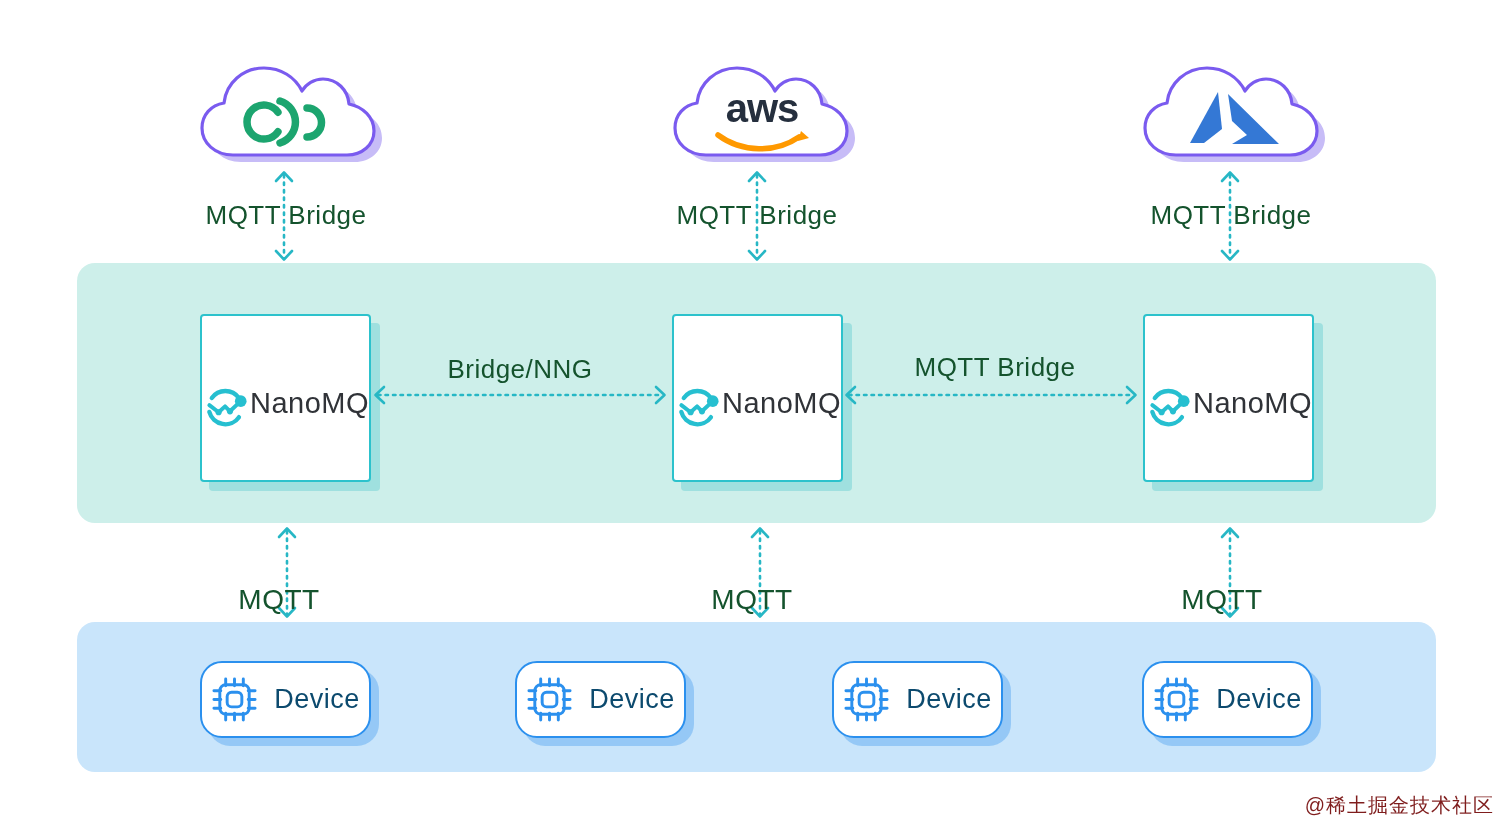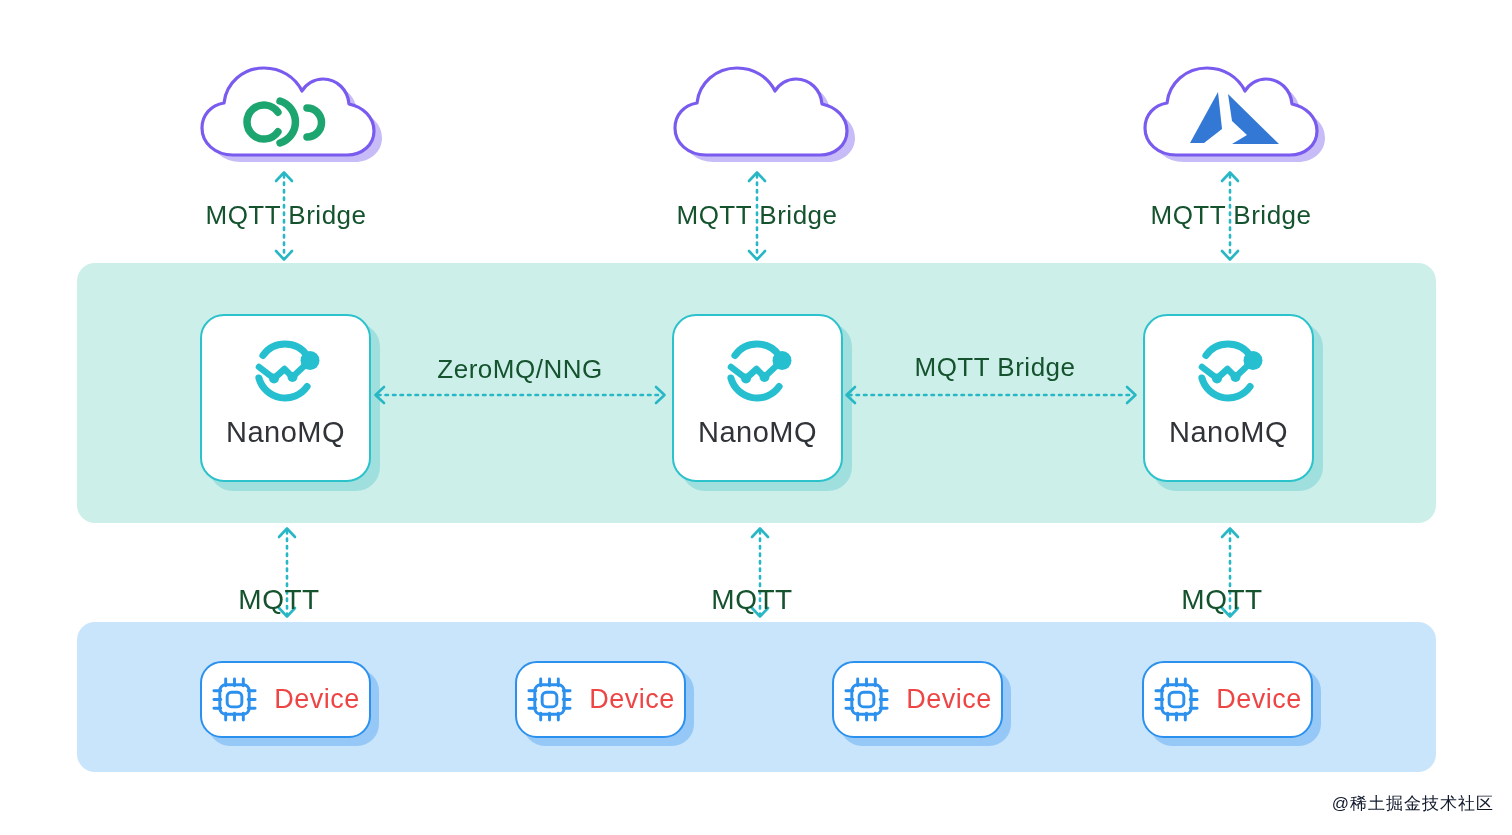--- a/index.html
+++ b/index.html
@@ -25,43 +25,43 @@
   .lbl-bridge-top{font-size:26px;}
   .lbl-link{font-size:26px;}
   .lbl-mqtt{font-size:28px;margin-top:28px;}
   
   .band{position:absolute;left:77px;width:1359px;border-radius:18px;z-index:0;}
   .band-teal{top:263px;height:260px;background:#CDEFEA;}
   .band-blue{top:622px;height:150px;background:#C9E5FB;}
   
   .nanomq-box{
     position:absolute;top:314px;width:167px;height:164px;background:#fff;
-    border:2.5px solid #2CC2CC;border-radius:24px;
+    border:2.5px solid #2CC2CC;border-radius:4px;
     box-shadow:9px 9px 0 rgba(38,185,195,0.28);
-    display:flex;flex-direction:column;align-items:center;justify-content:flex-start;
+    display:flex;align-items:center;justify-content:flex-start;
     z-index:2;
   }
   .nanomq-box .logo{margin-top:18px;}
   .nanomq-label{font-size:29px;color:#303338;margin-top:10px;letter-spacing:0.5px;}
   
   .device-box{
     position:absolute;top:661px;width:167px;height:73px;background:#fff;
     border:2.5px solid #2B90EE;border-radius:22px;
     box-shadow:8px 8px 0 rgba(43,144,238,0.33);
     display:flex;align-items:center;justify-content:center;gap:16px;
     z-index:2;
   }
-  .device-label{font-size:27px;color:#ef4444;letter-spacing:0.5px;}
+  .device-label{font-size:27px;color:#0c4a6e;letter-spacing:0.5px;}
   
   .arrow{position:absolute;z-index:1;overflow:visible;}
   .arrow path{fill:none;stroke:#27B7C5;stroke-width:2.6;stroke-linecap:round;stroke-linejoin:round;}
   .arrow .dash{stroke-dasharray:2.5 5;}
   
   .watermark{
-    position:absolute;right:18px;top:792px;font-size:17px;color:#0f172a;
+    position:absolute;right:18px;top:792px;font-size:20px;color:#7f1d1d;
     letter-spacing:1px;z-index:6;
   }
 </style>
 </head>
 <body>
 
 <div class="abs" style="left:0;top:0;width:1512px;height:835px;">
 
   <div class="band band-teal"></div>
   <div class="band band-blue"></div>
@@ -78,20 +78,27 @@
         <path d="M65,12 A14.5,14.5 0 0 1 65,41"></path>
       </g>
     </svg>
   </div>
 
   <div class="cloud" style="left:668px;top:52px;">
     <svg width="190" height="120" viewBox="0 0 190 120">
       <path d="M38,103 C20,103 7,91 7,76 C7,63 16,53 29,51 C31,31 48,16 69,16 C86,16 100,25 107,39 C111,32 119,27 128,27 C142,27 153,38 154,52 C168,55 179,65 179,79 C179,93 167,103 152,103 Z" transform="translate(8,7)" fill="#C7BCF7" stroke="none"></path>
       <path d="M38,103 C20,103 7,91 7,76 C7,63 16,53 29,51 C31,31 48,16 69,16 C86,16 100,25 107,39 C111,32 119,27 128,27 C142,27 153,38 154,52 C168,55 179,65 179,79 C179,93 167,103 152,103 Z" fill="#ffffff" stroke="#7A5BEF" stroke-width="3.2" stroke-linejoin="round"></path>
     </svg>
+    <div class="cloud-logo" style="left:44px;top:36px;width:100px;">
+      <div class="aws-text">aws</div>
+      <svg width="100" height="28" viewBox="0 0 100 28" style="display:block;margin-top:2px;">
+        <path d="M6,5 C30,23 64,23 87,7" fill="none" stroke="#FF9900" stroke-width="5.5" stroke-linecap="round"></path>
+        <polygon points="89,1 97,8 86,11" fill="#FF9900"></polygon>
+      </svg>
+    </div>
   </div>
 
   <div class="cloud" style="left:1138px;top:52px;">
     <svg width="190" height="120" viewBox="0 0 190 120">
       <path d="M38,103 C20,103 7,91 7,76 C7,63 16,53 29,51 C31,31 48,16 69,16 C86,16 100,25 107,39 C111,32 119,27 128,27 C142,27 153,38 154,52 C168,55 179,65 179,79 C179,93 167,103 152,103 Z" transform="translate(8,7)" fill="#C7BCF7" stroke="none"></path>
       <path d="M38,103 C20,103 7,91 7,76 C7,63 16,53 29,51 C31,31 48,16 69,16 C86,16 100,25 107,39 C111,32 119,27 128,27 C142,27 153,38 154,52 C168,55 179,65 179,79 C179,93 167,103 152,103 Z" fill="#ffffff" stroke="#7A5BEF" stroke-width="3.2" stroke-linejoin="round"></path>
     </svg>
     <svg class="cloud-logo" style="left:51px;top:40px;" width="92" height="54" viewBox="0 0 90 54">
       <path d="M28,0 L0,51 L14,51 L32,37 Z" fill="#3478D5"></path>
       <path d="M38,2 L42,29 L57,43 L42,52 L89,52 Z" fill="#3478D5"></path>
@@ -163,21 +170,21 @@
   <svg class="arrow" style="left:373px;top:384px;" width="294" height="22" viewBox="0 0 294 22">
     <path d="M11,3 L2.5,11 L11,19"></path>
     <path class="dash" d="M5,11 L289,11"></path>
     <path d="M283,3 L291.5,11 L283,19"></path>
   </svg>
   <svg class="arrow" style="left:844px;top:384px;" width="294" height="22" viewBox="0 0 294 22">
     <path d="M11,3 L2.5,11 L11,19"></path>
     <path class="dash" d="M5,11 L289,11"></path>
     <path d="M283,3 L291.5,11 L283,19"></path>
   </svg>
-  <div class="lbl lbl-link" style="left:520px;top:354px;">ZeroMQ/NNG</div>
+  <div class="lbl lbl-link" style="left:520px;top:354px;">Bridge/NNG</div>
   <div class="lbl lbl-link" style="left:995px;top:352px;">MQTT Bridge</div>
 
   <svg class="arrow" style="left:276px;top:526px;" width="22" height="93" viewBox="0 0 22 93">
     <path d="M3,11 L11,2.5 L19,11"></path>
     <path class="dash" d="M11,5 L11,88"></path>
     <path d="M3,82 L11,90.5 L19,82"></path>
   </svg>
   <svg class="arrow" style="left:749px;top:526px;" width="22" height="93" viewBox="0 0 22 93">
     <path d="M3,11 L11,2.5 L19,11"></path>
     <path class="dash" d="M11,5 L11,88"></path>

